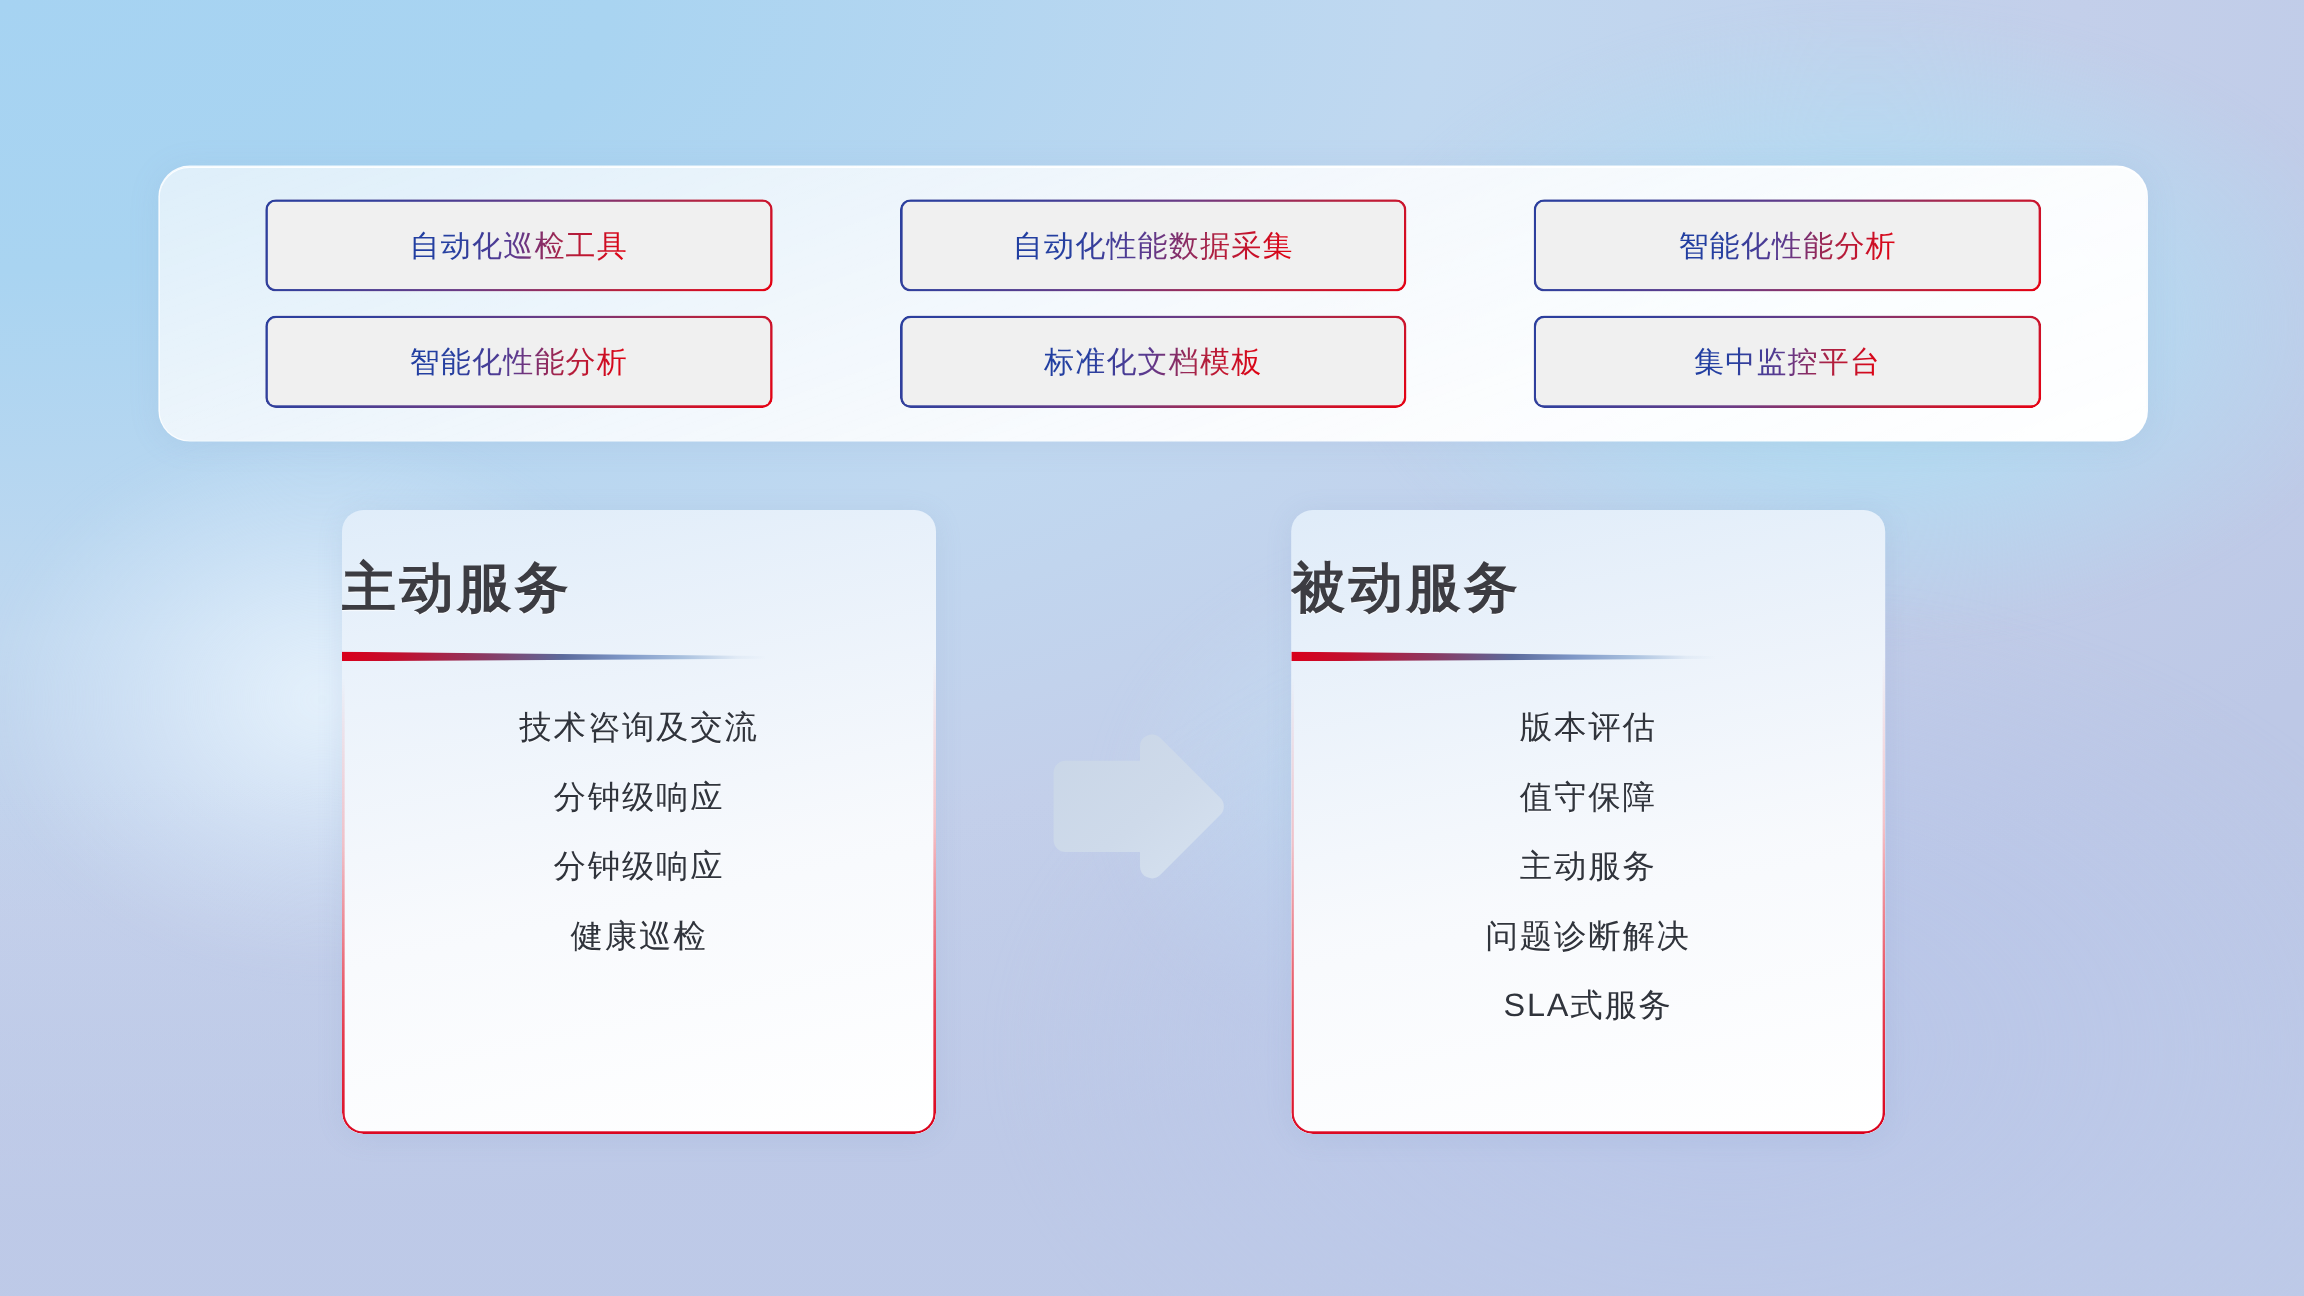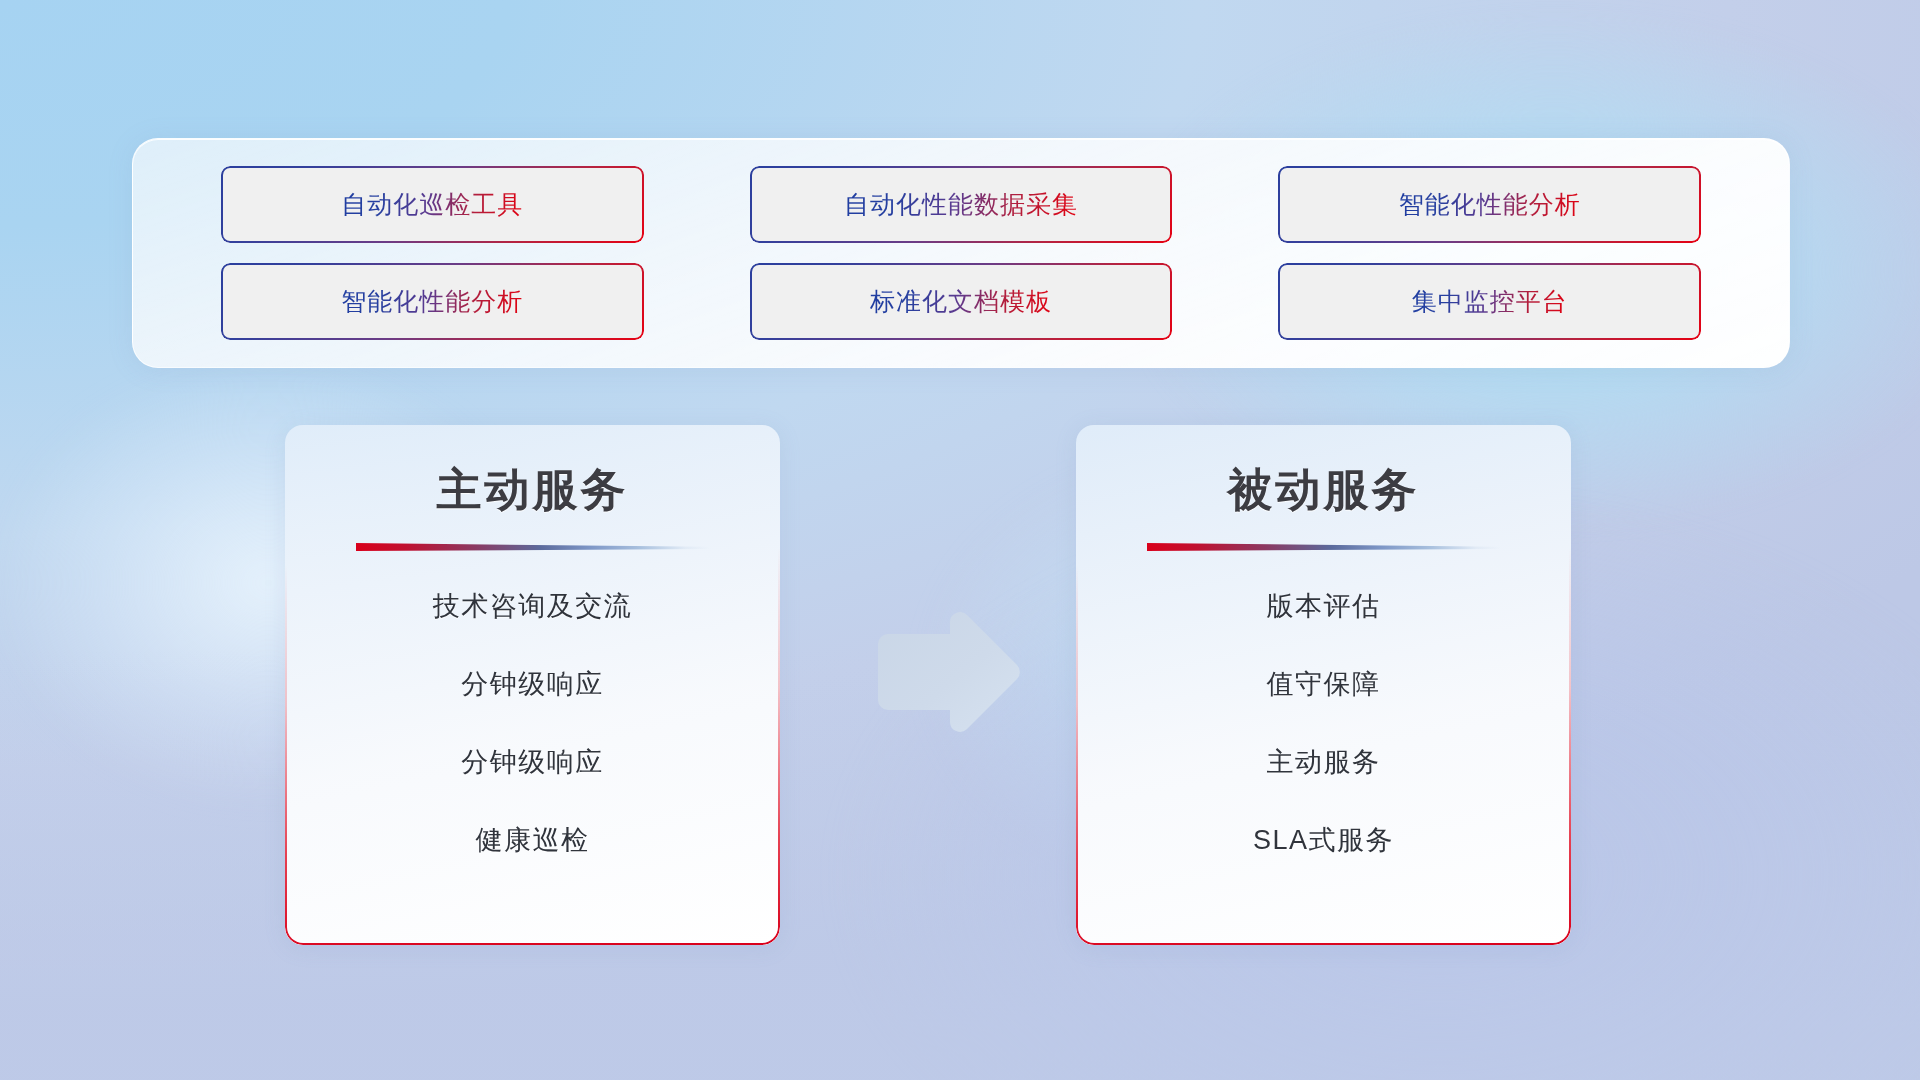--- a/index.html
+++ b/index.html
@@ -107,21 +107,21 @@
     background:linear-gradient(178deg, rgba(230,0,18,0) 0%, rgba(230,0,18,0) 26%, rgba(230,0,18,.22) 52%, rgba(224,12,34,.78) 80%, #d9001b 100%);
     -webkit-mask:linear-gradient(#000 0 0) content-box, linear-gradient(#000 0 0);
     -webkit-mask-composite:xor;
     mask:linear-gradient(#000 0 0) content-box, linear-gradient(#000 0 0);
     mask-composite:exclude;
     pointer-events:none;
   }
   #card-left{left:285px;}
   #card-right{left:1076px;}
 
-  .card-inner{position:relative;z-index:2;height:100%;display:flex;flex-direction:column;align-items:center;}
+  .card-inner{position:relative;z-index:2;height:100%;display:flex;flex-direction:column;}
   .card-title{
     margin-top:35px;
     font-size:45px;font-weight:700;color:#3c3c42;letter-spacing:3px;
     text-shadow:0 1px 1px rgba(255,255,255,.85);
   }
   .divider{
     margin-top:22px;
     width:354px;height:9px;position:relative;
   }
   .divider .bar{
@@ -133,21 +133,21 @@
     margin-top:30px;width:100%;
     display:flex;flex-direction:column;align-items:center;
     gap:0;
   }
   .card-list li{
     list-style:none;
     font-size:27px;color:#30343c;letter-spacing:1.5px;
     line-height:58px;
     text-shadow:0 1px 0 rgba(255,255,255,.7);
   }
-  .card-list{padding:0;margin-top:26px;gap:20px;}
+  .card-list{padding:0;margin-top:26px;}
 
   
   .arrow{
     position:absolute;left:866px;top:608px;width:166px;height:128px;
   }
   .arrow svg{display:block;width:100%;height:100%;}
 </style>
 </head>
 <body>
 
@@ -221,18 +221,19 @@
   <div class="card" id="card-right">
     <div class="card-inner">
       <div class="card-title">被动服务</div>
       <div class="divider">
         <div class="bar"></div>
       </div>
       <ul class="card-list">
         <li>版本评估</li>
         <li>值守保障</li>
         <li>主动服务</li>
+        <li>问题诊断解决</li>
         <li>SLA式服务</li>
       </ul>
     </div>
   </div>
 
 </div>
 
 </body></html>

